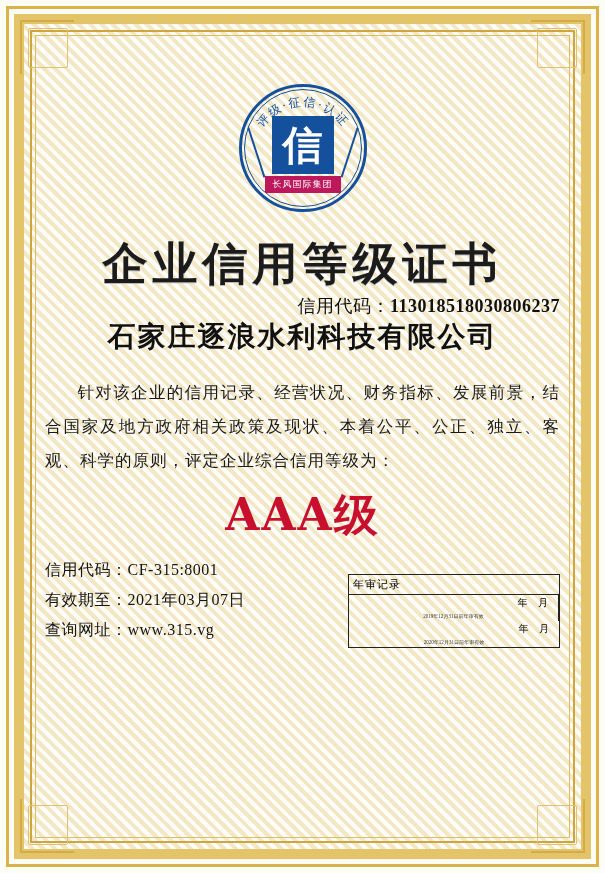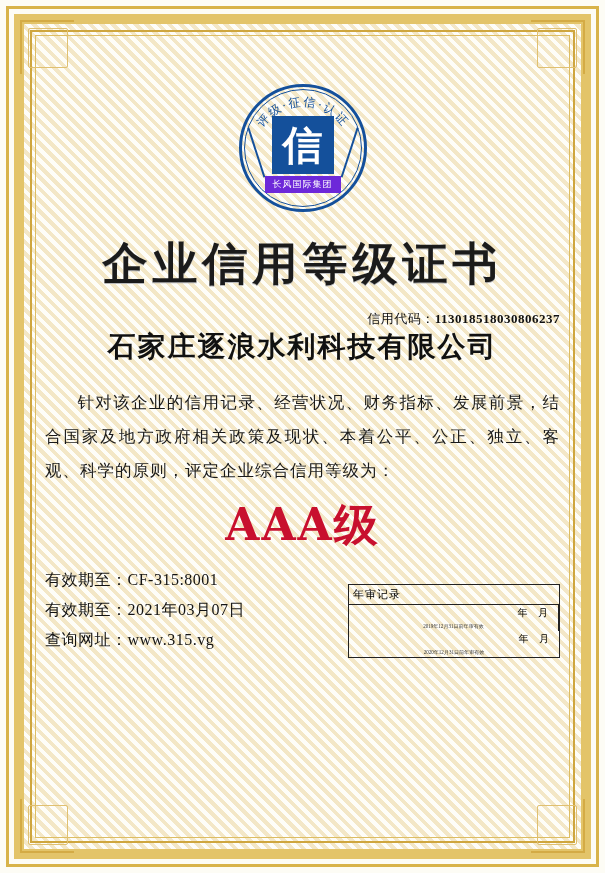--- a/index.html
+++ b/index.html
@@ -94,41 +94,40 @@
   }
   .emblem .wheat-l,.emblem .wheat-r{
     position:absolute;top:40px;
     width:16px;height:52px;
     border-left:2px solid #14509b;
   }
   .emblem .wheat-l{left:22px;transform:rotate(-18deg);}
   .emblem .wheat-r{right:22px;transform:rotate(18deg);border-left:none;border-right:2px solid #14509b;}
   .emblem .ribbon{
     position:absolute;left:50%;top:92px;transform:translateX(-50%);
-    background:#6d28d9;color:#fff;
+    background:#be185d;color:#fff;
     font-size:9px;letter-spacing:1px;
     padding:2px 8px;
     white-space:nowrap;
   }
 
   
   .main-title{
     margin-top:22px;
     text-align:center;
     font-size:45px;
     font-weight:bold;
     letter-spacing:5px;
     color:#1b1b1b;
     font-family:Liberation Sans, sans-serif;
     text-shadow:0 1px 0 #bbb;
   }
   .credit-code{
-    margin-top:16px;
     text-align:right;
-    font-size:13px;
+    font-size:18px;
     color:#111;
     letter-spacing:0.5px;
   }
   .credit-code b{font-weight:bold;}
   .company{
     margin-top:0;
     text-align:center;
     font-size:28px;
     font-weight:bold;
     letter-spacing:2px;
@@ -324,21 +323,21 @@
     <div class="company">石家庄逐浪水利科技有限公司</div>
 
     <div class="paragraph">
       <span class="indent"></span><span>针对该企业的信用记录、经营状况、财务指标、发展前景，结合国家及地方政府相关政策及现状、本着公平、公正、独立、客观、科学的原则，评定企业综合信用等级为：</span>
     </div>
 
     <div class="grade">AAA级</div>
 
     <div class="details-row">
       <div class="details">
-        <div>有效期至：CF-315:8001</div>
+        <div>信用代码：CF-315:8001</div>
         <div>有效期至：2021年03月07日</div>
         <div>查询网址：www.315.vg</div>
       </div>
 
       <div class="annual">
         <div class="hdr">年审记录</div>
         <div class="cells">
           <div class="cell">
             <div class="ym">年  月</div>
             <div class="note">2019年12月31日前年审有效</div>

